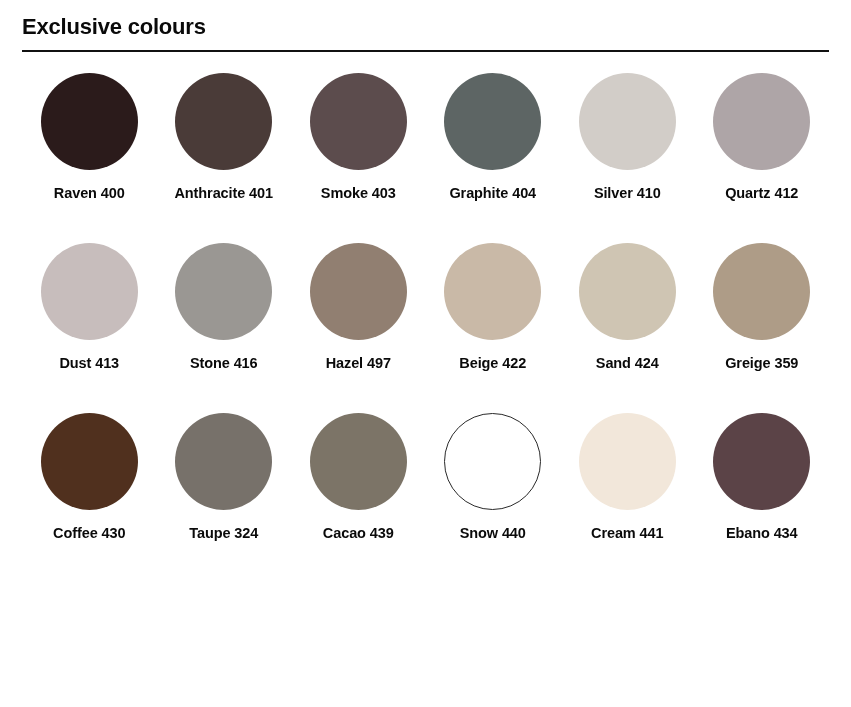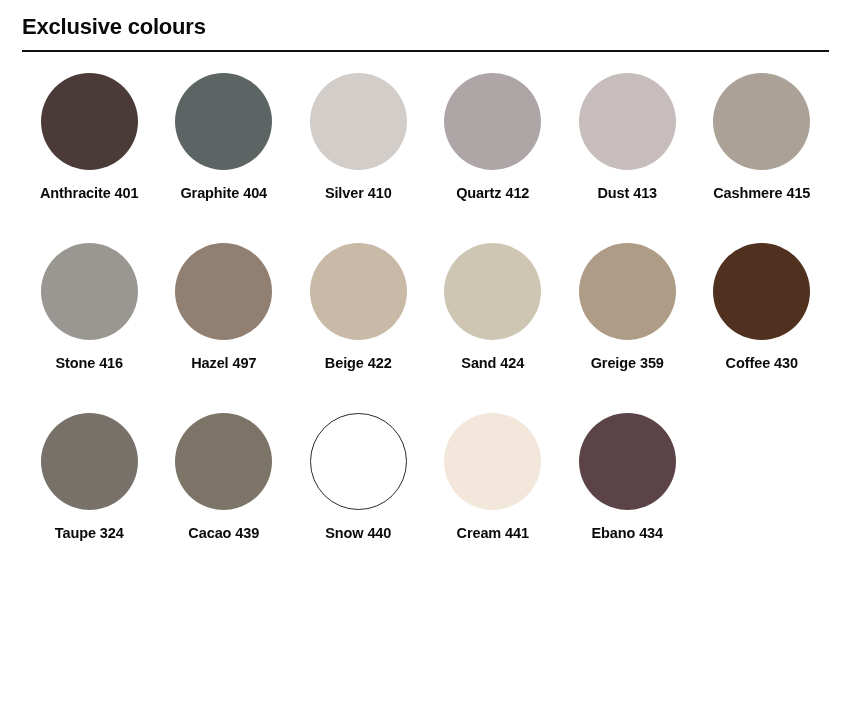--- a/index.html
+++ b/index.html
@@ -87,42 +87,46 @@
 
 <div class="page">
 
   <div class="header">
     <div class="header-title">Exclusive colours</div>
     <div class="header-rule"></div>
   </div>
 
   <div class="swatch-grid">
       <div class="swatch-cell">
+        <div class="swatch-disc" style="background: rgb(43, 27, 27);"></div>
+        <div class="swatch-label">Raven 400</div>
+      </div>
+      <div class="swatch-cell">
         <div class="swatch-disc" style="background: rgb(74, 59, 56);"></div>
         <div class="swatch-label">Anthracite 401</div>
+      </div>
+      <div class="swatch-cell">
+        <div class="swatch-disc" style="background: rgb(92, 76, 77);"></div>
+        <div class="swatch-label">Smoke 403</div>
       </div>
       <div class="swatch-cell">
         <div class="swatch-disc" style="background: rgb(93, 101, 100);"></div>
         <div class="swatch-label">Graphite 404</div>
       </div>
       <div class="swatch-cell">
         <div class="swatch-disc" style="background: rgb(210, 205, 200);"></div>
         <div class="swatch-label">Silver 410</div>
       </div>
       <div class="swatch-cell">
         <div class="swatch-disc" style="background: rgb(174, 165, 167);"></div>
         <div class="swatch-label">Quartz 412</div>
       </div>
       <div class="swatch-cell">
         <div class="swatch-disc" style="background: rgb(199, 189, 188);"></div>
         <div class="swatch-label">Dust 413</div>
-      </div>
-      <div class="swatch-cell">
-        <div class="swatch-disc" style="background: rgb(171, 161, 151);"></div>
-        <div class="swatch-label">Cashmere 415</div>
       </div>
       <div class="swatch-cell">
         <div class="swatch-disc" style="background: rgb(154, 151, 147);"></div>
         <div class="swatch-label">Stone 416</div>
       </div>
       <div class="swatch-cell">
         <div class="swatch-disc" style="background: rgb(145, 127, 113);"></div>
         <div class="swatch-label">Hazel 497</div>
       </div>
       <div class="swatch-cell">

